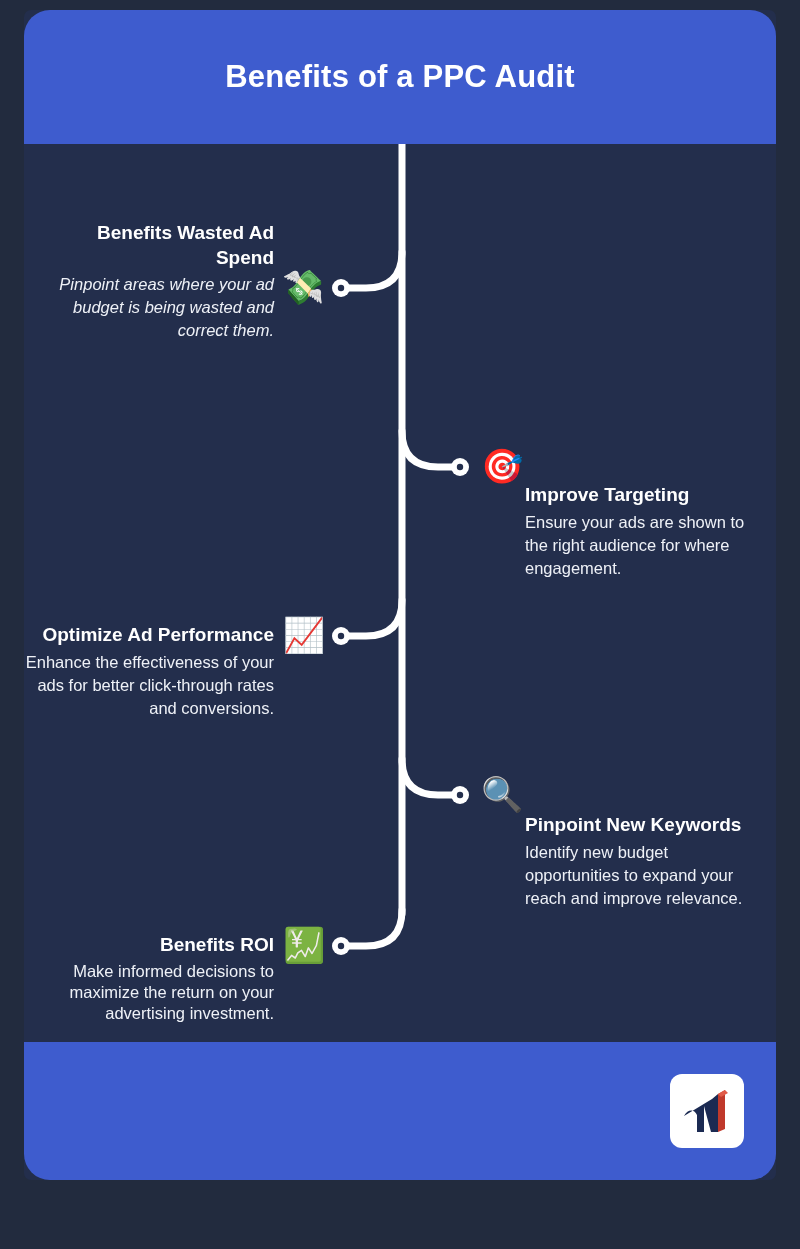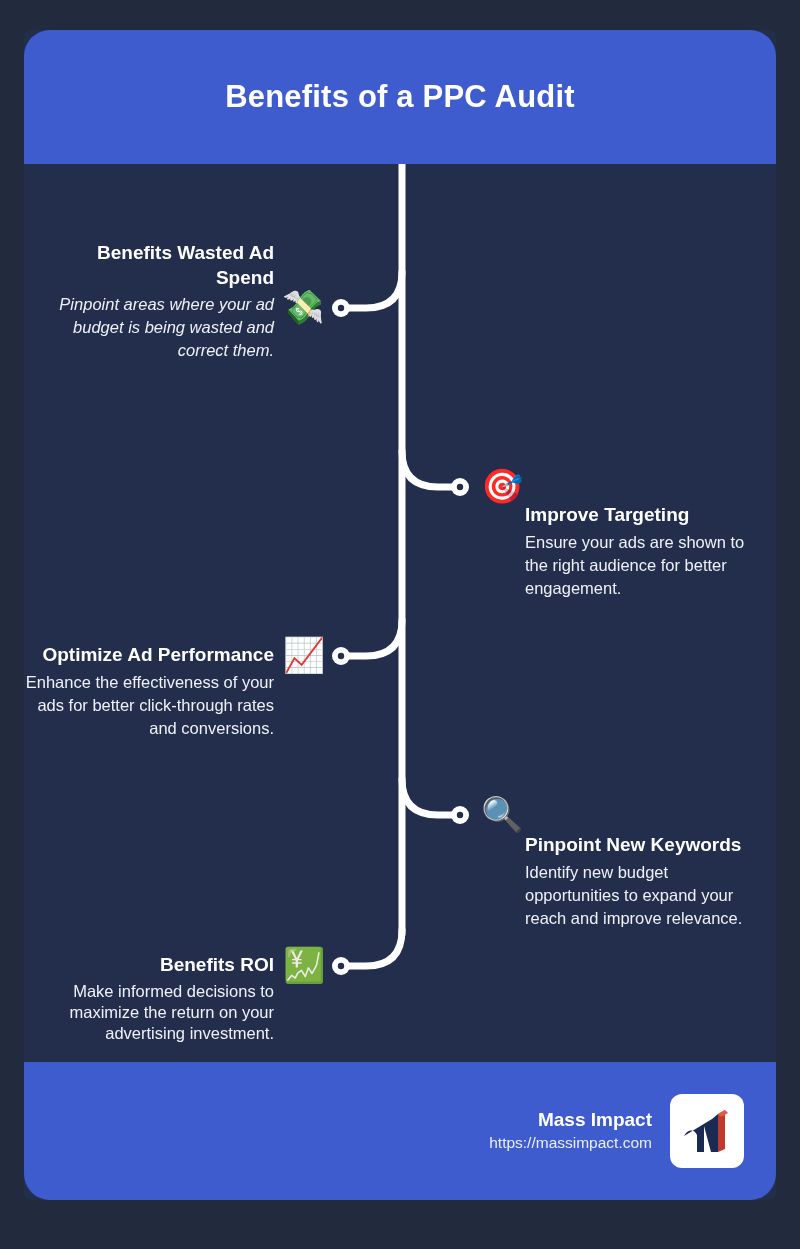--- a/index.html
+++ b/index.html
@@ -3,21 +3,21 @@
 <meta charset="utf-8">
 <style>
   * { margin:0; padding:0; box-sizing:border-box; }
   html, body {
     width:800px; height:1249px;
     background:#222b3e;
     font-family:"Liberation Sans", sans-serif;
     overflow:hidden;
   }
   #card {
-    position:absolute; left:24px; top:30px;
+    position:absolute; left:24px; top:10px;
     width:752px; height:1170px;
     background:#232e4c;
     border-radius:7px;
   }
   #header {
     position:absolute; left:0; top:0; width:752px; height:134px;
     background:#3e5cce;
     border-radius:26px 26px 0 0;
     display:flex; align-items:center; justify-content:center;
   }
@@ -99,21 +99,21 @@
 
     <div class="item left">
       <div class="emoji" style="left:258px; top:126px;">💸</div>
       <div class="head wrap" style="left:10px; top:76px; width:240px;">Benefits Wasted Ad Spend</div>
       <div class="desc" style="left:10px; top:129px; width:240px;font-style:italic;">Pinpoint areas where your ad budget is being wasted and correct them.</div>
     </div>
 
     <div class="item right">
       <div class="emoji" style="left:457px; top:305px;">🎯</div>
       <div class="head" style="left:501px; top:309px; width:245px;">Improve Targeting</div>
-      <div class="desc" style="left:501px; top:338px; width:230px;">Ensure your ads are shown to the right audience for better engagement.</div>
+      <div class="desc" style="left:501px; top:338px; width:230px;">Ensure your ads are shown to the right audience for where engagement.</div>
     </div>
 
     <div class="item left">
       <div class="emoji" style="left:259px; top:474px;">📈</div>
       <div class="head" style="left:0px; top:478px; width:250px;">Optimize Ad Performance</div>
       <div class="desc" style="left:0px; top:507px; width:250px;">Enhance the effectiveness of your ads for better click-through rates and conversions.</div>
     </div>
 
     <div class="item right">
       <div class="emoji" style="left:457px; top:633px;">🔍</div>
@@ -123,24 +123,20 @@
 
     <div class="item left">
       <div class="emoji" style="left:259px; top:784px;">💹</div>
       <div class="head" style="left:20px; top:788px; width:230px;">Benefits ROI</div>
       <div class="desc" style="left:20px; top:817px; width:230px; line-height:21px;">Make informed decisions to maximize the return on your advertising investment.</div>
     </div>
 
   </div>
 
   <div id="footer">
-    <div id="brand-text">
-      <div id="brand-name">Mass Impact</div>
-      <div id="brand-url">https://massimpact.com</div>
-    </div>
     <div id="logo">
       <svg width="58" height="58" viewBox="0 0 58 58" aria-hidden="true">
         <path d="M6 34 C10 27 16 27 19 33 L19 50 L26 50 L26 24 L33 50 L40 50 L40 12 L34 17 Z" fill="#1b2a52"></path>
         <path d="M40 12 L47 8 L47 47 L40 50 Z" fill="#c0392b"></path>
         <path d="M40 12 L47 8 L50 11 L43 15 Z" fill="#e05a48"></path>
       </svg>
     </div>
   </div>
 
 </div>

